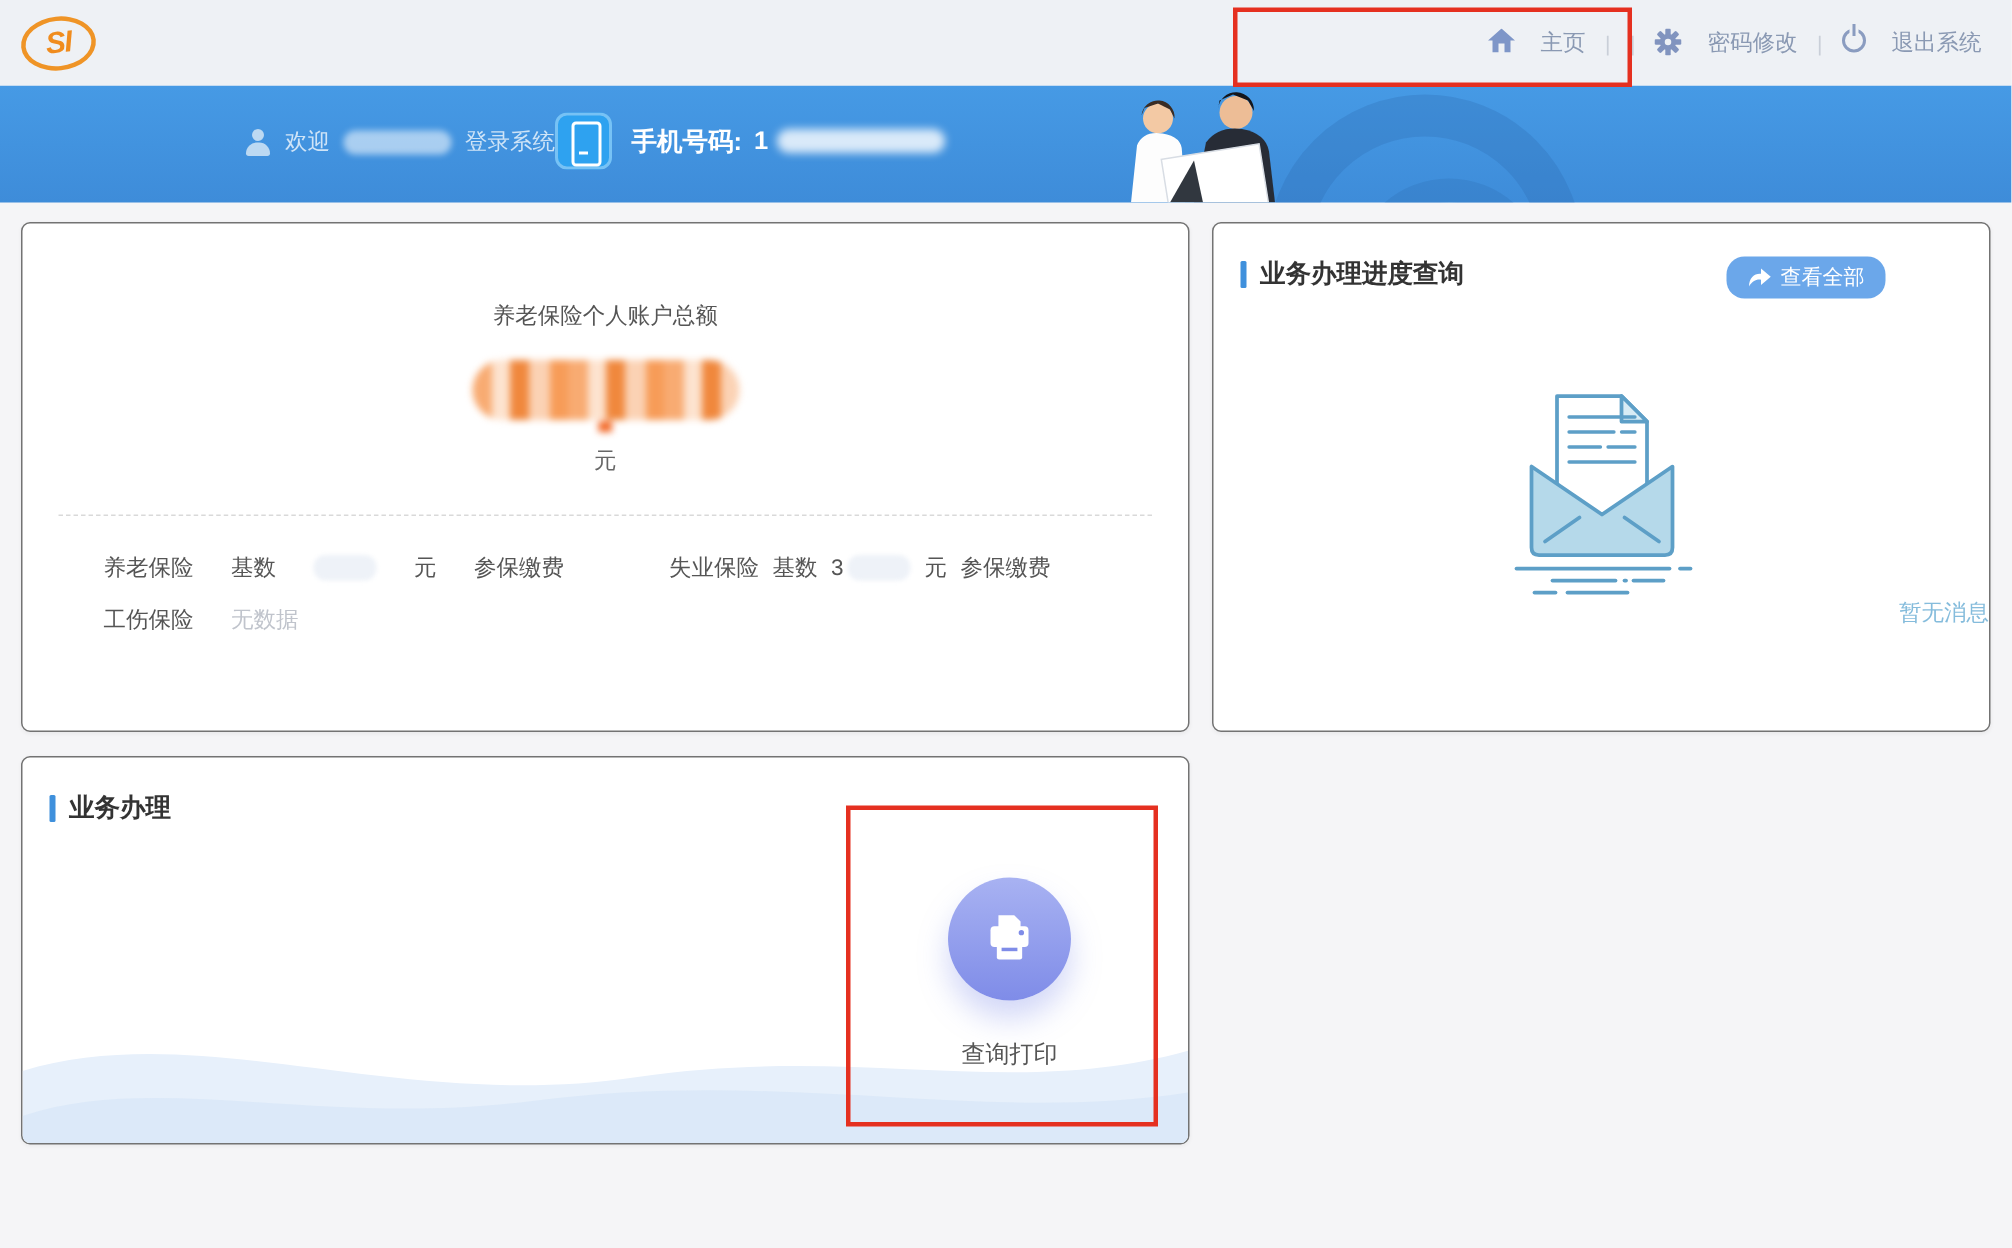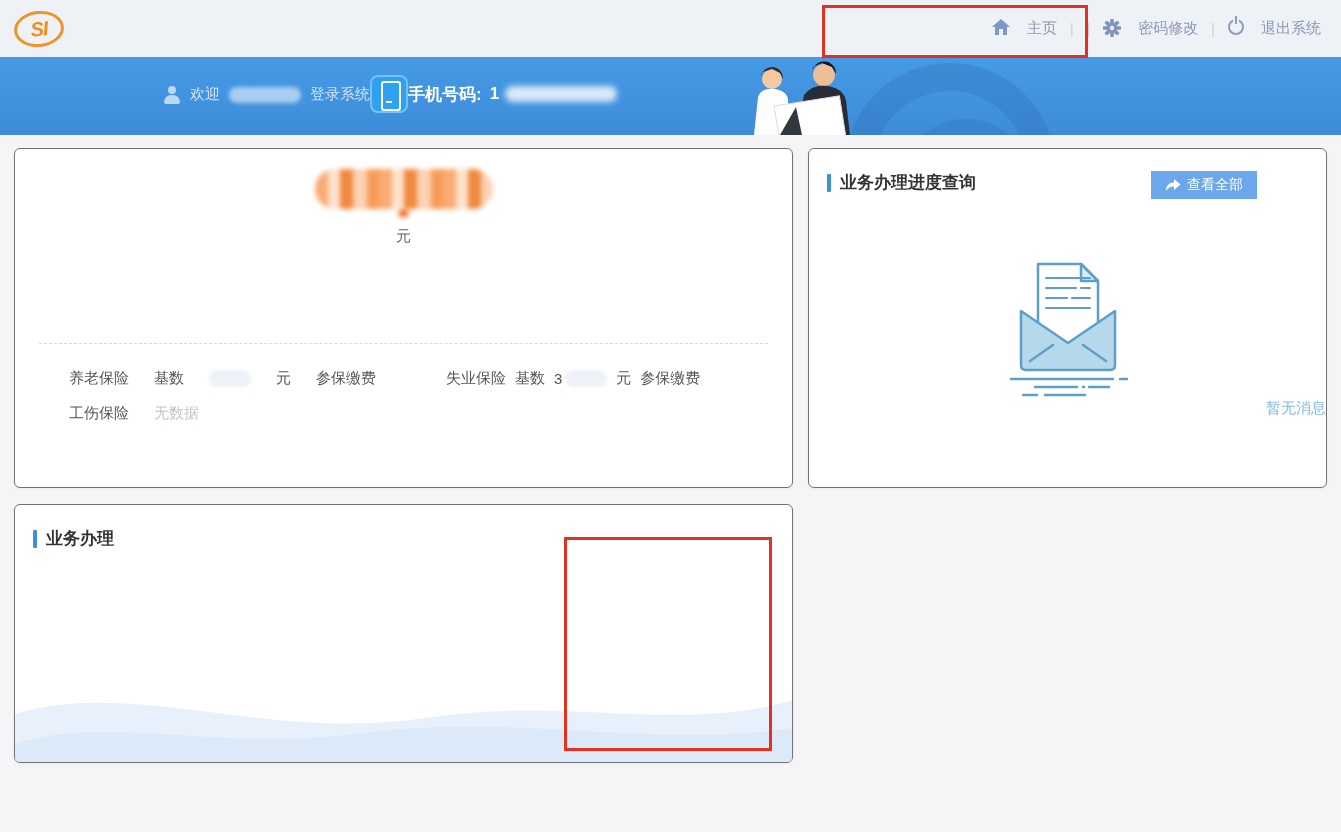--- a/index.html
+++ b/index.html
@@ -23,21 +23,21 @@
   .redacted-nav{ display:inline-block; width:148px; height:15px; border-radius:7px; background:#f8fafc; box-shadow:0 0 4px 2px #f8fafc; filter:blur(1px);}
   .hl-switch{ position:absolute; left:822px; top:5px; width:266px; height:53px; border:3px solid #e53020; z-index:60; pointer-events:none;}
 
   
   .banner{ position:absolute; left:0; top:57px; width:1341px; height:78px; background:linear-gradient(180deg,#469ae5,#3e8cd9); overflow:hidden; z-index:4;}
   .welcome{ position:absolute; left:163px; top:28px; display:flex; align-items:center; gap:9px; color:#cfe4f7; font-size:15px;}
   .ico-person{ width:18px; height:18px; position:relative;}
   .ico-person::before{ content:""; position:absolute; left:5px; top:0; width:8px; height:8px; border-radius:50%; background:#bcd9f2;}
   .ico-person::after{ content:""; position:absolute; left:1px; top:9px; width:16px; height:9px; border-radius:8px 8px 2px 2px; background:#bcd9f2;}
   .redacted-name{ display:inline-block; width:72px; height:16px; border-radius:8px; background:rgba(255,255,255,.55); filter:blur(2px);}
-  .phone{ position:absolute; left:370px; top:18px; display:flex; align-items:center; gap:0;}
+  .phone{ position:absolute; left:370px; top:18px; display:flex; align-items:center; gap:13px;}
   .phone-icon{ width:38px; height:38px; border-radius:8px; background:#2ea2f0; box-shadow:inset 0 0 0 2px rgba(255,255,255,.35); position:relative;}
   .phone-icon::before{ content:""; position:absolute; left:11px; top:6px; width:16px; height:26px; border:2px solid #fff; border-radius:3px;}
   .phone-icon::after{ content:""; position:absolute; left:16px; top:26px; width:6px; height:2px; background:#fff;}
   .phone-text{ color:#fff; font-size:17px; font-weight:bold; display:flex; align-items:center; gap:2px;}
   .redacted-phone{ display:inline-block; width:112px; height:16px; border-radius:8px; background:rgba(255,255,255,.8); filter:blur(3px); margin-left:4px;}
   .gearwrap{ position:absolute; left:845px; top:6px; width:210px; height:210px; border-radius:50%; border:28px solid rgba(47,110,180,.30);}
   .gearwrap::after{ content:""; position:absolute; left:28px; top:28px; width:98px; height:98px; border-radius:50%; border:16px solid rgba(47,110,180,.28);}
   .e-small{ position:absolute; left:662px; top:74px; font-size:26px; font-weight:bold; color:rgba(56,190,130,.85); font-style:italic;}
 
   
@@ -60,21 +60,21 @@
   .dash-divider{ position:absolute; left:24px; right:24px; top:194px; border-top:1px dashed #d9d9d9;}
   .ins-row{ position:absolute; left:54px; font-size:15px; color:#555; display:flex; align-items:center; gap:25px;}
   .ins-row .col2{ position:absolute; left:377px; display:flex; align-items:center; gap:9px; white-space:nowrap;}
   .row1{ top:220px; width:700px;}
   .row2{ top:255px;}
   .redacted-base{ display:inline-block; width:42px; height:17px; border-radius:8px; background:#eef2f8; filter:blur(1.5px);}
   .no-data{ color:#c0c4cc;}
   .base-digit{ margin-right:-6px;}
 
   
-  .btn-viewall{ position:absolute; left:342px; top:22px; width:106px; height:28px; background:#6ba7ea; border:none; border-radius:0; color:#fff; font-size:14px; display:flex; align-items:center; justify-content:center; gap:6px; cursor:pointer; font-family:inherit;}
+  .btn-viewall{ position:absolute; left:342px; top:22px; width:106px; height:28px; background:#6ba7ea; border:none; border-radius:12px; color:#fff; font-size:14px; display:flex; align-items:center; justify-content:center; gap:6px; cursor:pointer; font-family:inherit;}
   .envelope{ position:absolute; left:50%; top:100px; transform:translateX(-50%);}
   .empty-msg{ position:absolute; left:0; top:250px; width:100%; text-align:right; font-size:15px; color:#85bcdc;}
 
   
   .biz-items{ position:absolute; left:0; top:80px; width:100%; height:160px;}
   .biz-item{ position:absolute; width:120px; text-align:center; cursor:pointer;}
   .biz-item .circle{ width:82px; height:82px; border-radius:50%; margin:0 auto; display:flex; align-items:center; justify-content:center;}
   .biz-item .lbl{ margin-top:26px; font-size:16px; color:#555;}
   .bi-0{ left:65px;} .bi-1{ left:243px;} .bi-2{ left:420px;} .bi-3{ left:598px;}
   .grad-orange{ background:linear-gradient(180deg,#ffc25e,#f9980f); box-shadow:0 12px 20px rgba(249,160,30,.35);}
@@ -159,20 +159,21 @@
     <div class="phone-text">
       <span>手机号码:</span>
       <span style="margin-left:6px;">1</span>
       <span class="redacted-phone"></span>
     </div>
   </div>
 </div>
 
 <div class="card card-pension">
   <div class="pension-center">
+    <div class="pension-title">养老保险个人账户总额</div>
     <div class="amount-blur"></div>
     <div class="pension-unit">元</div>
   </div>
   <div class="dash-divider"></div>
 
   <div class="ins-row row1">
     <span>养老保险</span>
     <span>基数</span>
     <span class="redacted-base"></span>
     <span>元</span>
@@ -241,16 +242,28 @@
 
   <div class="card-head">
     <span class="head-bar"></span>
     <span class="head-title">业务办理</span>
   </div>
 
   <div class="biz-items">
 
 
 
+    <div class="biz-item bi-3">
+      <div class="circle grad-blue">
+        <svg width="38" height="38" viewBox="0 0 36 36">
+          <path d="M11 3 h10 l4 4 v5 h-14 z" fill="#fff"></path>
+          <rect x="6" y="10" width="24" height="13" rx="2.5" fill="#fff"></rect>
+          <circle cx="25.5" cy="14" r="1.7" fill="#7f8ce8"></circle>
+          <rect x="10" y="19" width="16" height="12" rx="1.5" fill="#fff"></rect>
+          <rect x="13" y="23.5" width="10" height="2.2" fill="#7f8ce8"></rect>
+        </svg>
+      </div>
+      <div class="lbl">查询打印</div>
+    </div>
   </div>
 
   <div class="hl-print"></div>
 </div>
 
 </body></html>

